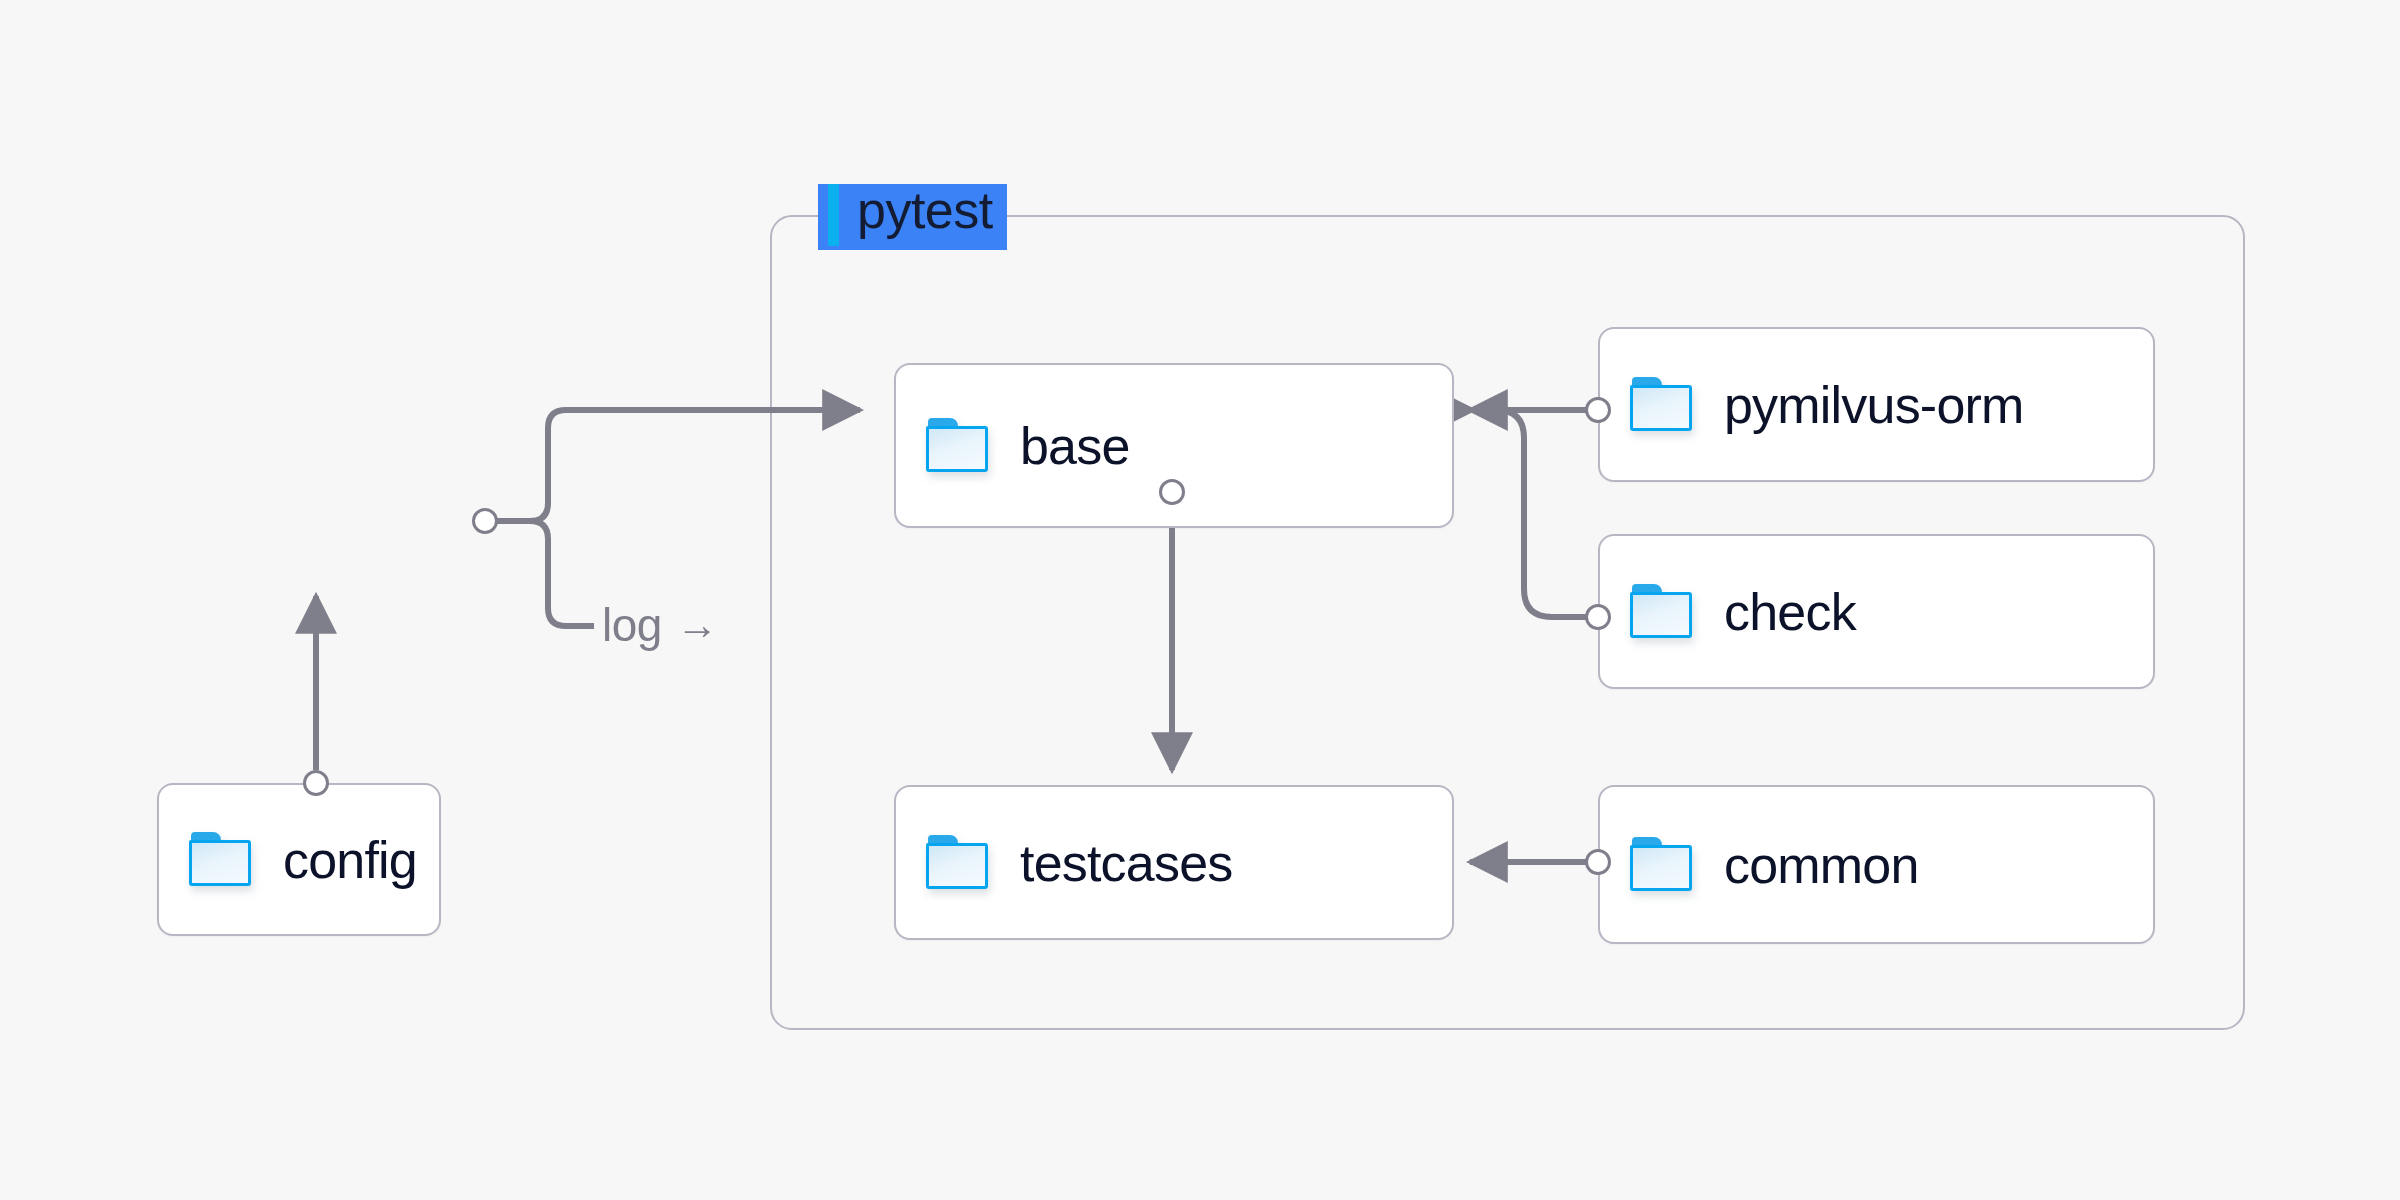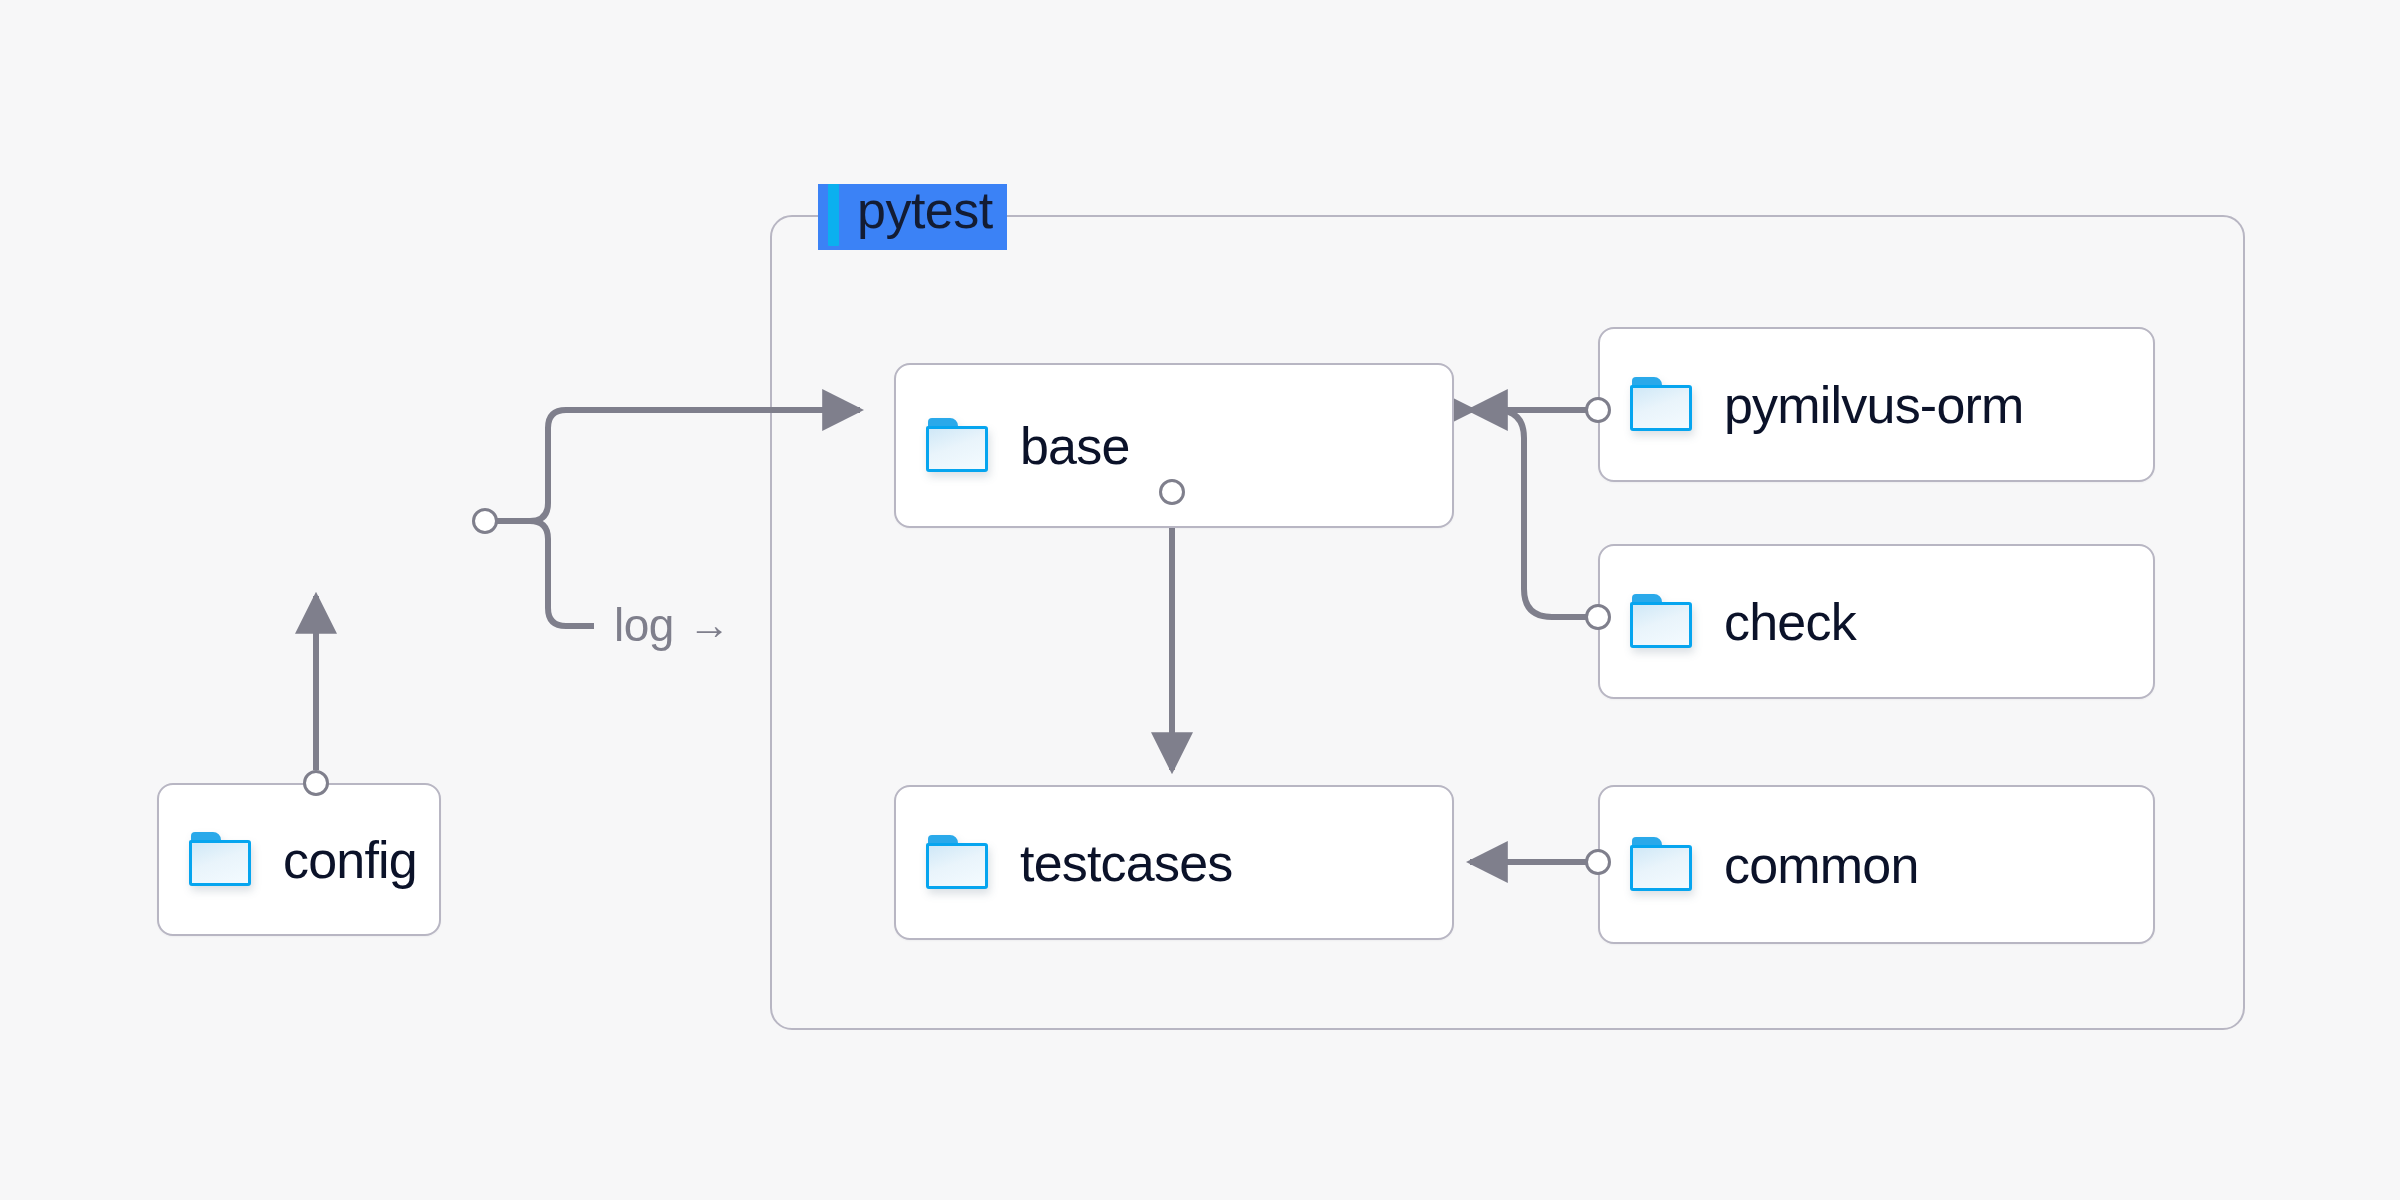--- a/index.html
+++ b/index.html
@@ -218,21 +218,21 @@
     <div class="pad">
       <span class="folder">
         <span class="tab"></span>
         <span class="body"></span>
       </span>
       <span class="label">testcases</span>
     </div>
   </div>
   <div class="port" style="left:1585px; top:397px;"></div>
 
-  <div class="node" style="left:1598px; top:534px; width:557px; height:155px;margin-top:10px;">
+  <div class="node" style="left:1598px; top:534px; width:557px; height:155px;">
     <div class="pad">
       <span class="folder">
         <span class="tab"></span>
         <span class="body"></span>
       </span>
       <span class="label">check</span>
     </div>
   </div>
   <div class="port" style="left:1585px; top:604px;"></div>
 
@@ -240,18 +240,18 @@
     <div class="pad">
       <span class="folder">
         <span class="tab"></span>
         <span class="body"></span>
       </span>
       <span class="label">common</span>
     </div>
   </div>
   <div class="port" style="left:1585px; top:849px;"></div>
 
-  <div class="edge-label" style="left:602px; top:602px;margin-left:12px;">
+  <div class="edge-label" style="left:602px; top:602px;">
     <span>log</span>
     <span class="arrowglyph">→</span>
   </div>
 
 </div>
 
 </body></html>

